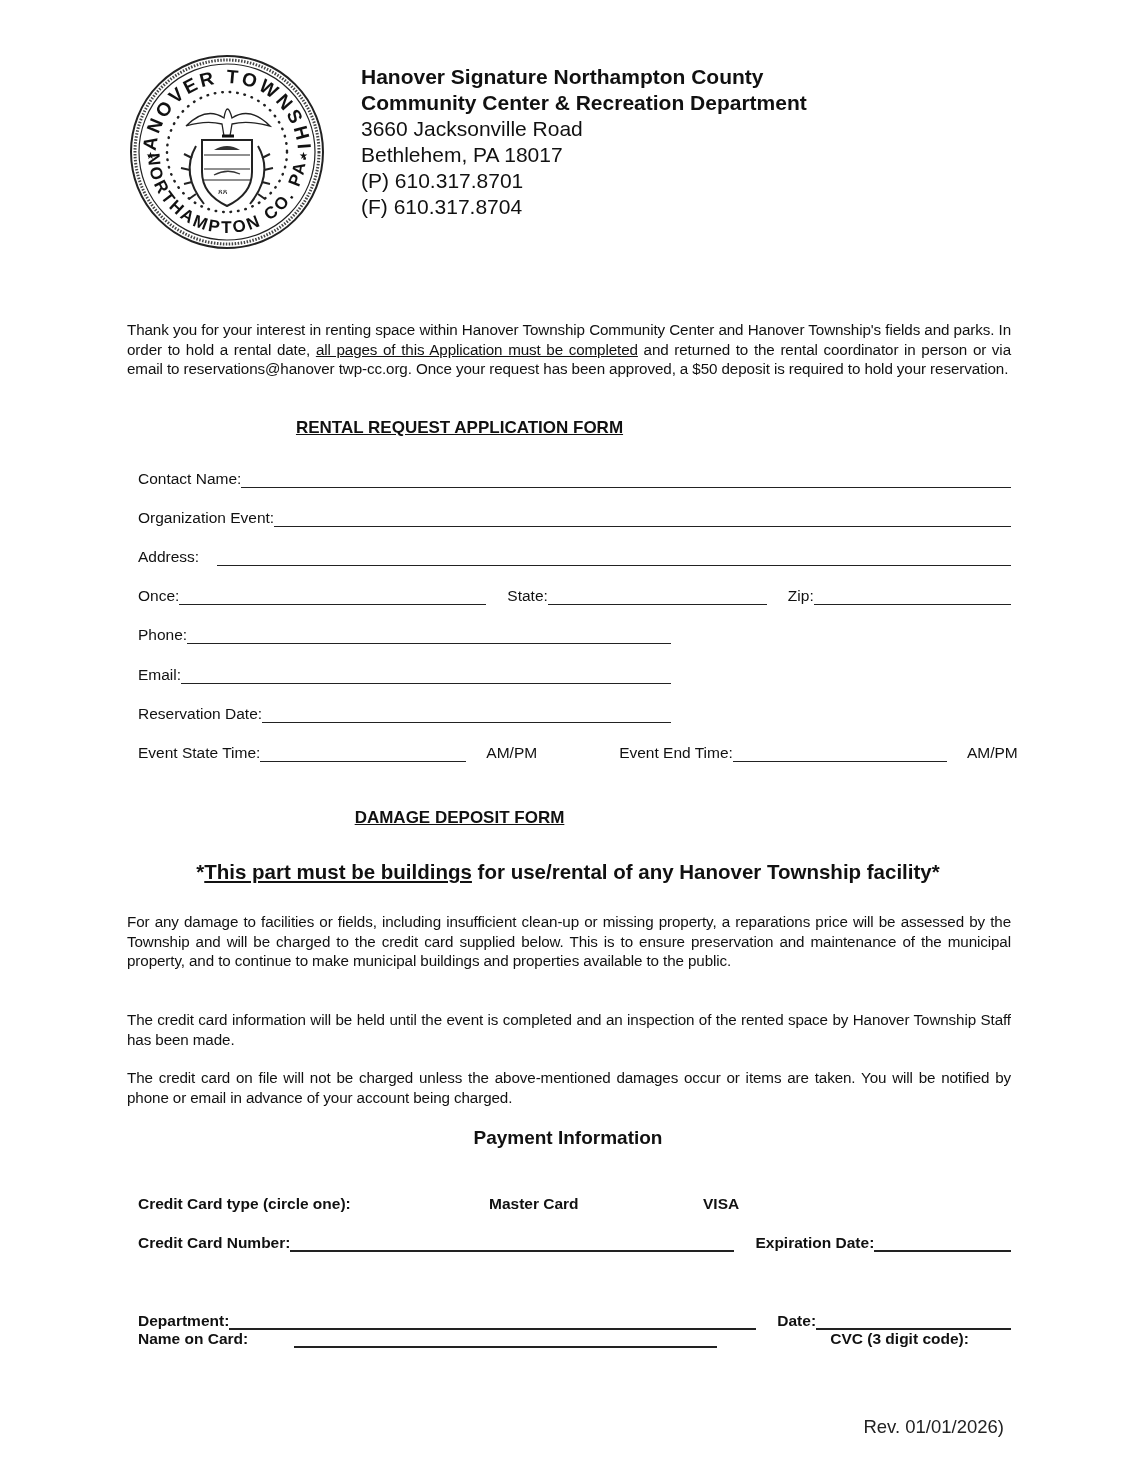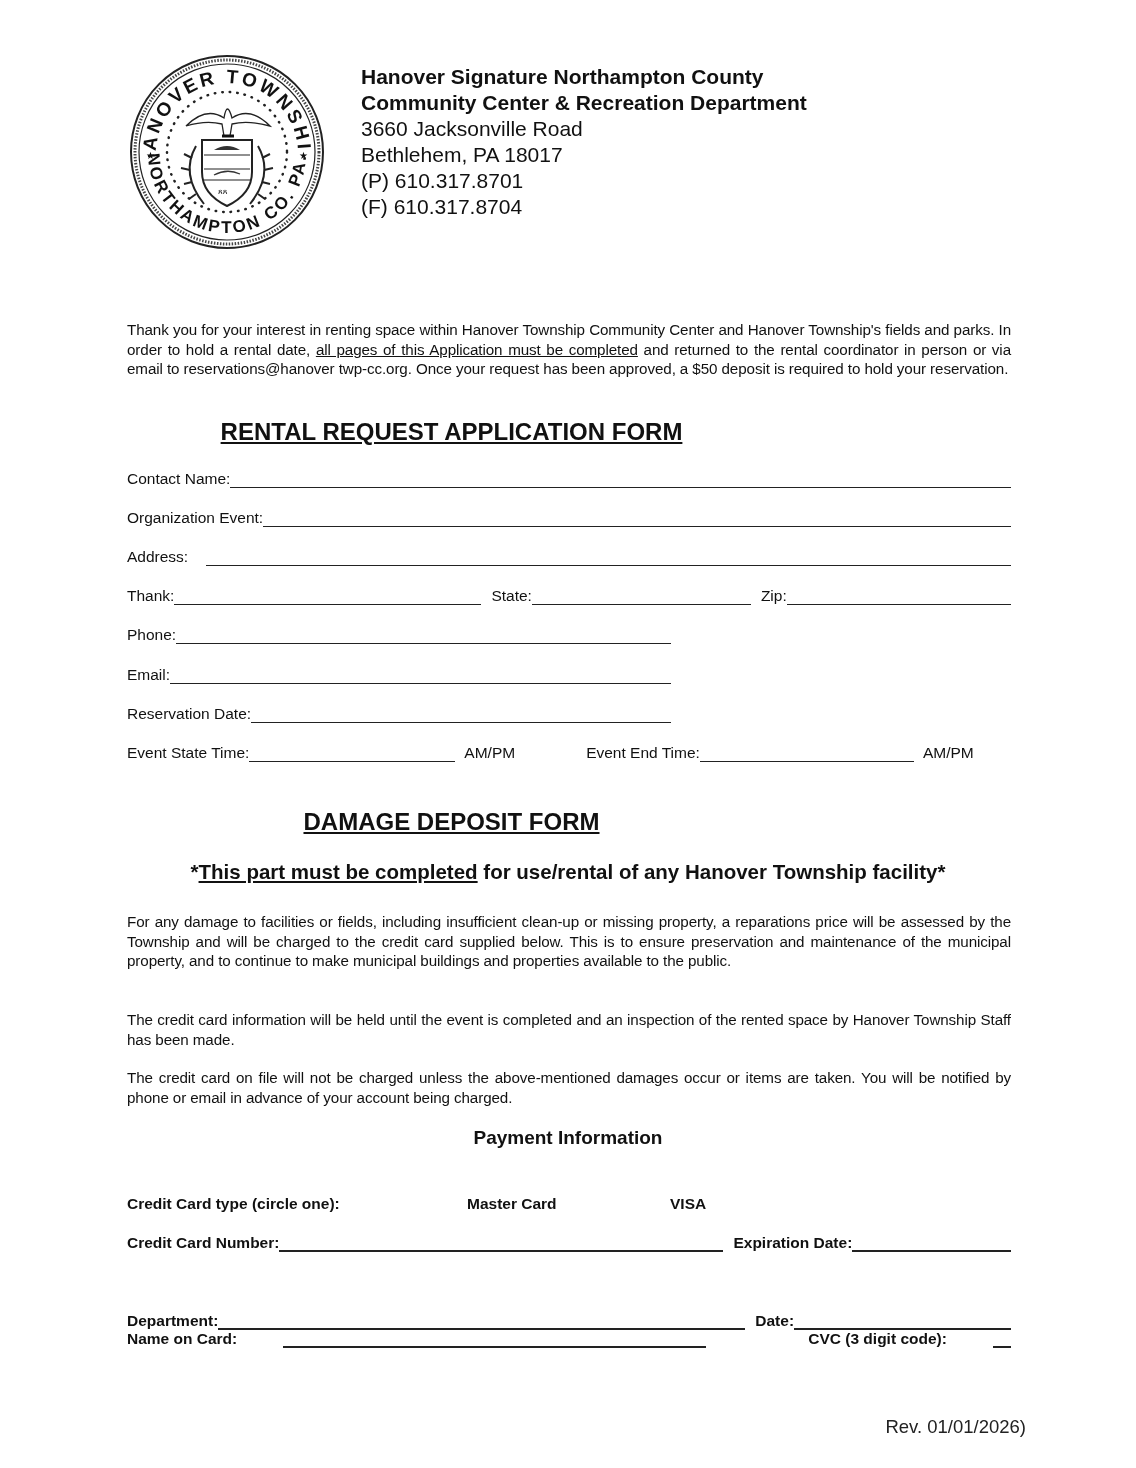--- a/index.html
+++ b/index.html
@@ -3,33 +3,33 @@
 <meta charset="utf-8">
 <style>
   html, body { margin: 0; padding: 0; background: #ffffff; }
   body { width: 1136px; height: 1468px; position: relative; overflow: hidden; color: #111; font-family: "Liberation Sans", sans-serif; }
   .abs { position: absolute; }
   .seal { left: 126px; top: 54px; width: 202px; height: 196px; }
   .hdr { left: 361px; top: 64px; font-size: 21px; line-height: 26px; color: #111; }
   .hdr .b { font-weight: bold; }
   .intro { left: 127px; top: 320px; width: 884px; font-size: 15.2px; line-height: 19.5px; text-align: justify; letter-spacing: -0.1px; }
   .intro .em { font-weight: normal; text-decoration: underline; }
-  .title { left: 0; width: 903px; text-align: center; font-weight: bold; font-size: 24px; text-decoration: underline; }
+  .title { left: 8px; width: 903px; text-align: center; font-weight: bold; font-size: 17px; text-decoration: underline; }
   .row { left: 127px; width: 884px; height: 22px; display: flex; align-items: flex-end; font-size: 15.5px; }
-  .lbl { white-space: nowrap; }
+  .lbl { white-space: nowrap; margin-left: 11px; }
   .line { border-bottom: 1.5px solid #222; height: 16px; flex: none; }
   .line.grow { flex: 1; }
   .gap { flex: none; }
   .sub { left: 0; width: 1136px; text-align: center; font-weight: bold; font-size: 20.5px; }
   .sub u { text-decoration: underline; }
   .para { left: 127px; width: 884px; font-size: 15.2px; line-height: 19.5px; text-align: justify; letter-spacing: -0.1px; }
   .pay { left: 0; width: 1136px; text-align: center; font-weight: bold; font-size: 19px; }
   .brow { left: 127px; width: 884px; height: 22px; display: flex; align-items: flex-end; font-size: 15.5px; font-weight: bold; }
   .brow .line { border-bottom: 2px solid #222; }
-  .rev { right: 110px; top: 1416px; font-size: 18.5px; color: #222; }
+  .rev { right: 132px; top: 1416px; font-size: 18.5px; color: #222; }
 </style>
 </head>
 <body>
 
 <div class="abs seal">
   <svg width="202" height="196" viewBox="0 0 202 196">
     <defs>
       <path id="topArc" d="M 30,100 A 71,71 0 0 1 172,100"></path>
       <path id="botArc" d="M 22,100 A 79,79 0 0 0 180,100"></path>
     </defs>
@@ -80,21 +80,21 @@
 </div>
 <div class="abs row" style="top:505px;">
   <span class="lbl">Organization Event:</span>
   <span class="line grow"></span>
 </div>
 <div class="abs row" style="top:544px;gap:18px;">
   <span class="lbl">Address:</span>
   <span class="line grow"></span>
 </div>
 <div class="abs row" style="top:583px;">
-  <span class="lbl">Thank:</span>
+  <span class="lbl">Once:</span>
   <span class="line" style="width:307px;"></span>
   <span class="gap" style="width:10px;"></span>
   <span class="lbl">State:</span>
   <span class="line" style="width:219px;"></span>
   <span class="gap" style="width:10px;"></span>
   <span class="lbl">Zip:</span>
   <span class="line grow"></span>
 </div>
 <div class="abs row" style="top:622px; width:544px;">
   <span class="lbl">Phone:</span>
@@ -114,21 +114,21 @@
   <span class="gap" style="width:9px;"></span>
   <span class="lbl">AM/PM</span>
   <span class="gap" style="width:71px;"></span>
   <span class="lbl">Event End Time:</span>
   <span class="line" style="width:214px;"></span>
   <span class="gap" style="width:9px;"></span>
   <span class="lbl">AM/PM</span>
 </div>
 
 <div class="abs title" style="top:808px;">DAMAGE DEPOSIT FORM</div>
-<div class="abs sub" style="top:860px;"><span>*</span><u>This part must be completed</u><span> for use/rental of any Hanover Township facility*</span></div>
+<div class="abs sub" style="top:860px;"><span>*</span><u>This part must be buildings</u><span> for use/rental of any Hanover Township facility*</span></div>
 
 <div class="abs para" style="top:912px;">For any damage to facilities or fields, including insufficient clean-up or missing property, a reparations price will be assessed by the Township and will be charged to the credit card supplied below.  This is to ensure preservation and maintenance of the municipal property, and to continue to make municipal buildings and properties available to the public.</div>
 <div class="abs para" style="top:1010px;">The credit card information will be held until the event is completed and an inspection of the rented space by Hanover Township Staff has been made.</div>
 <div class="abs para" style="top:1068px;">The credit card on file will not be charged unless the above-mentioned damages occur or items are taken.  You will be notified by phone or email in advance of your account being charged.</div>
 
 <div class="abs pay" style="top:1127px;">Payment Information</div>
 
 <div class="abs brow" style="top:1191px;">
   <span class="lbl" style="width:340px;">Credit Card type (circle one):</span>
   <span class="lbl" style="width:203px;">Master Card</span>

